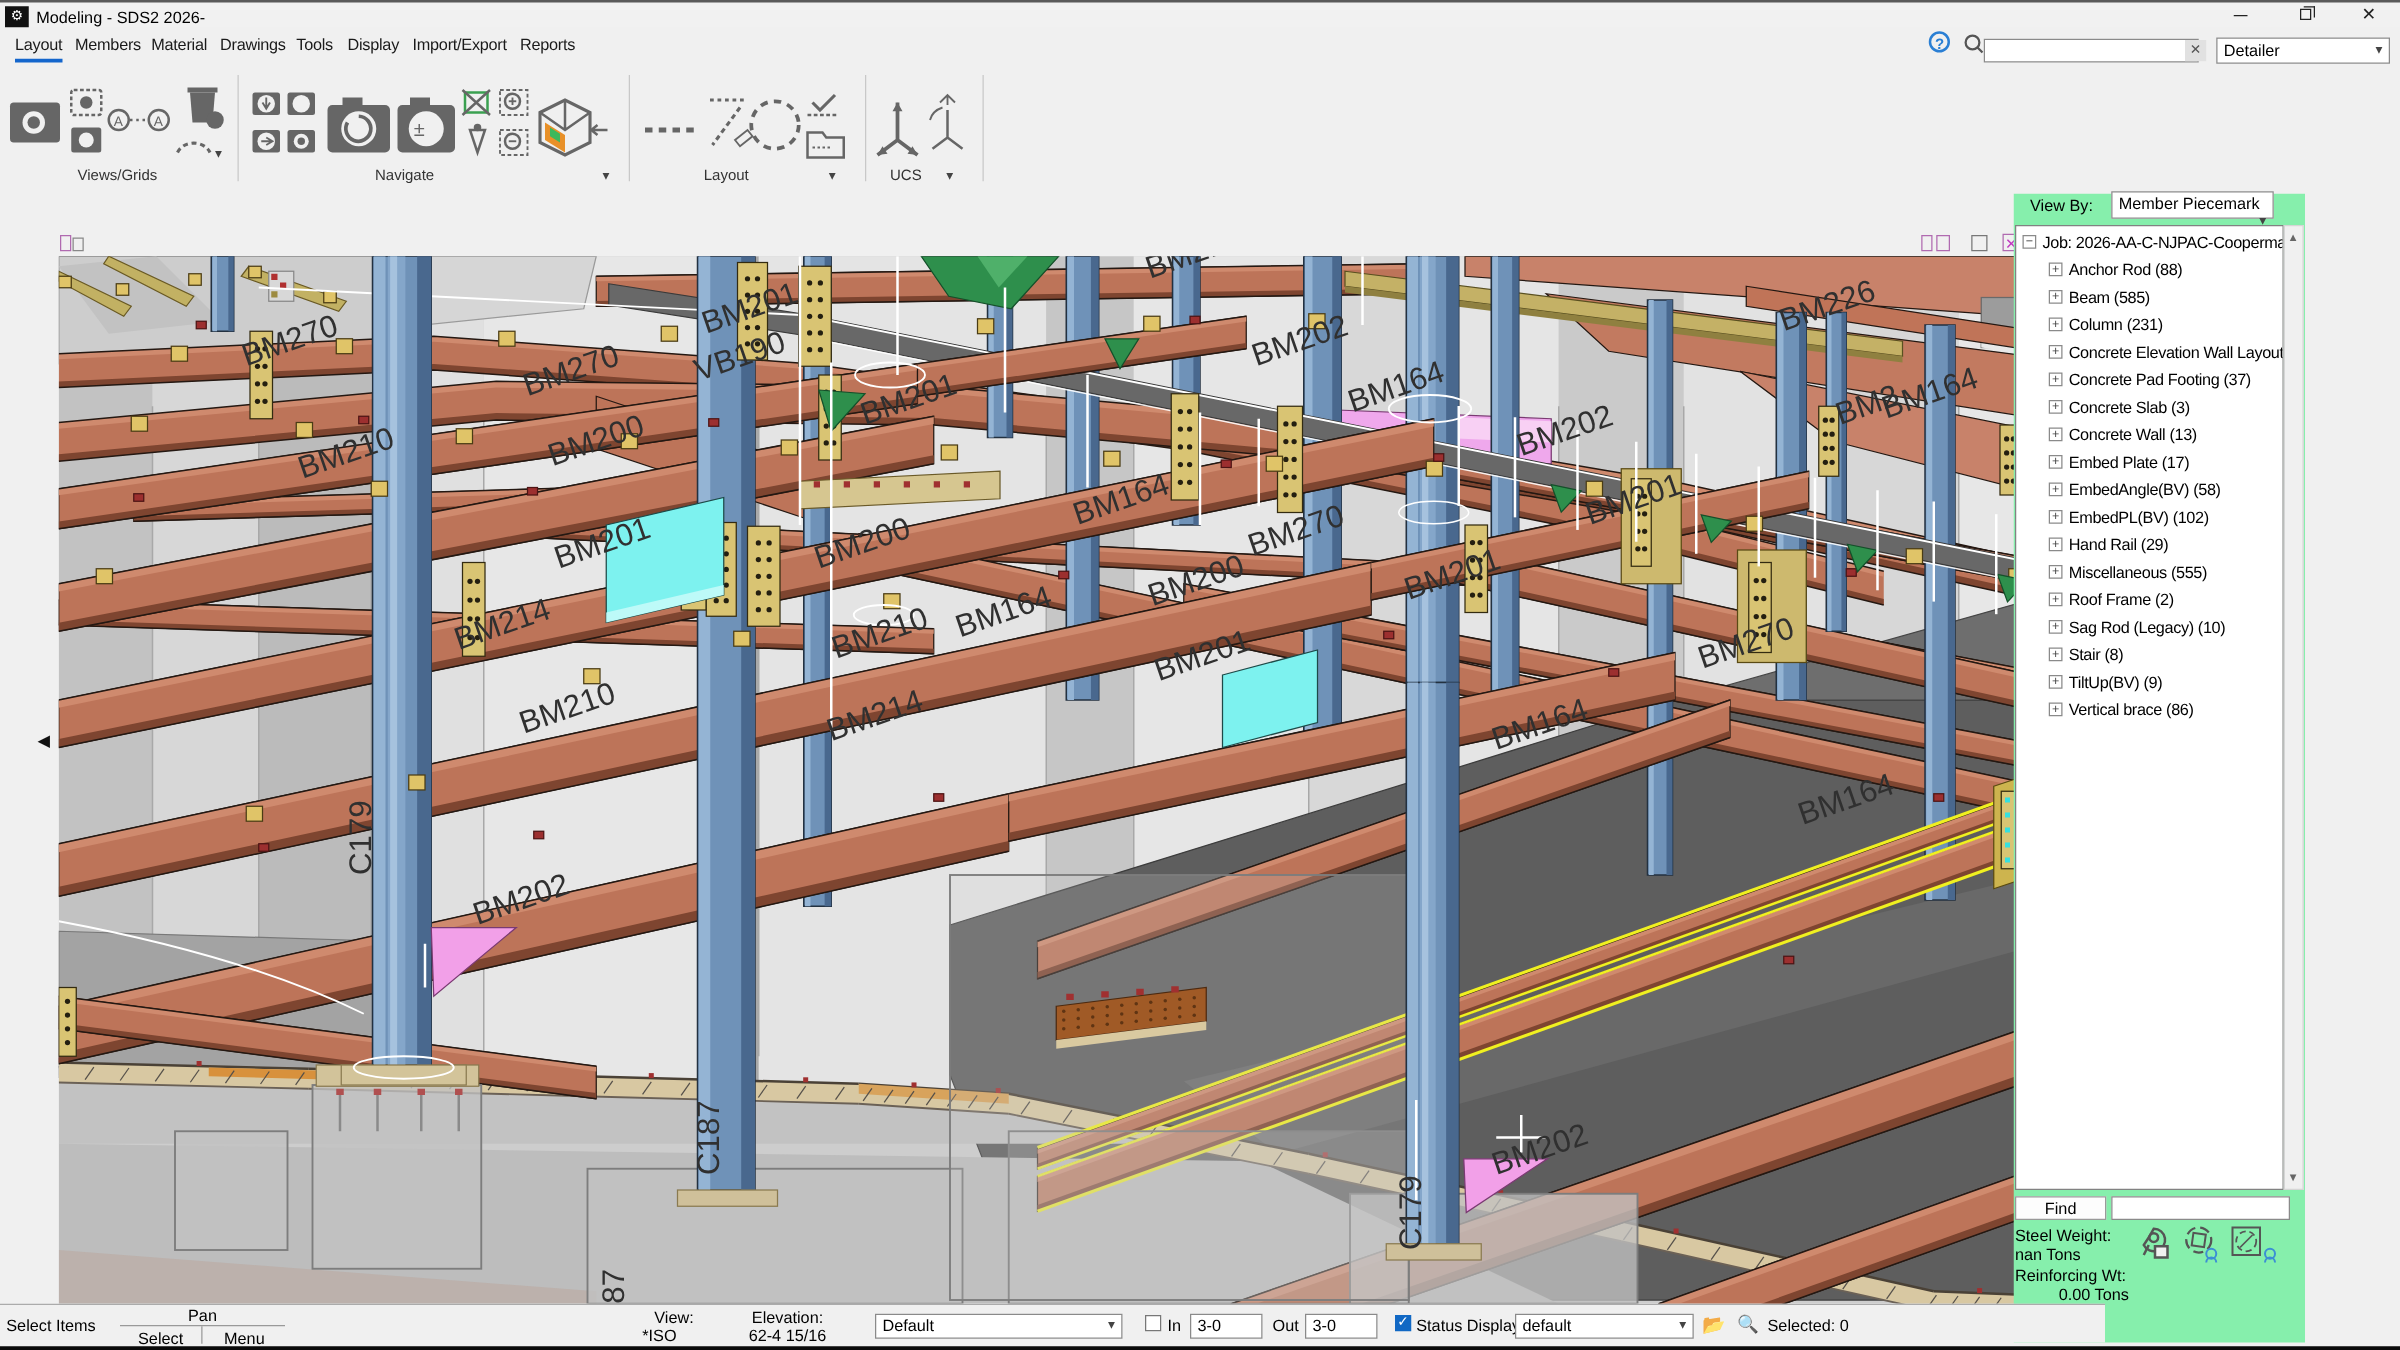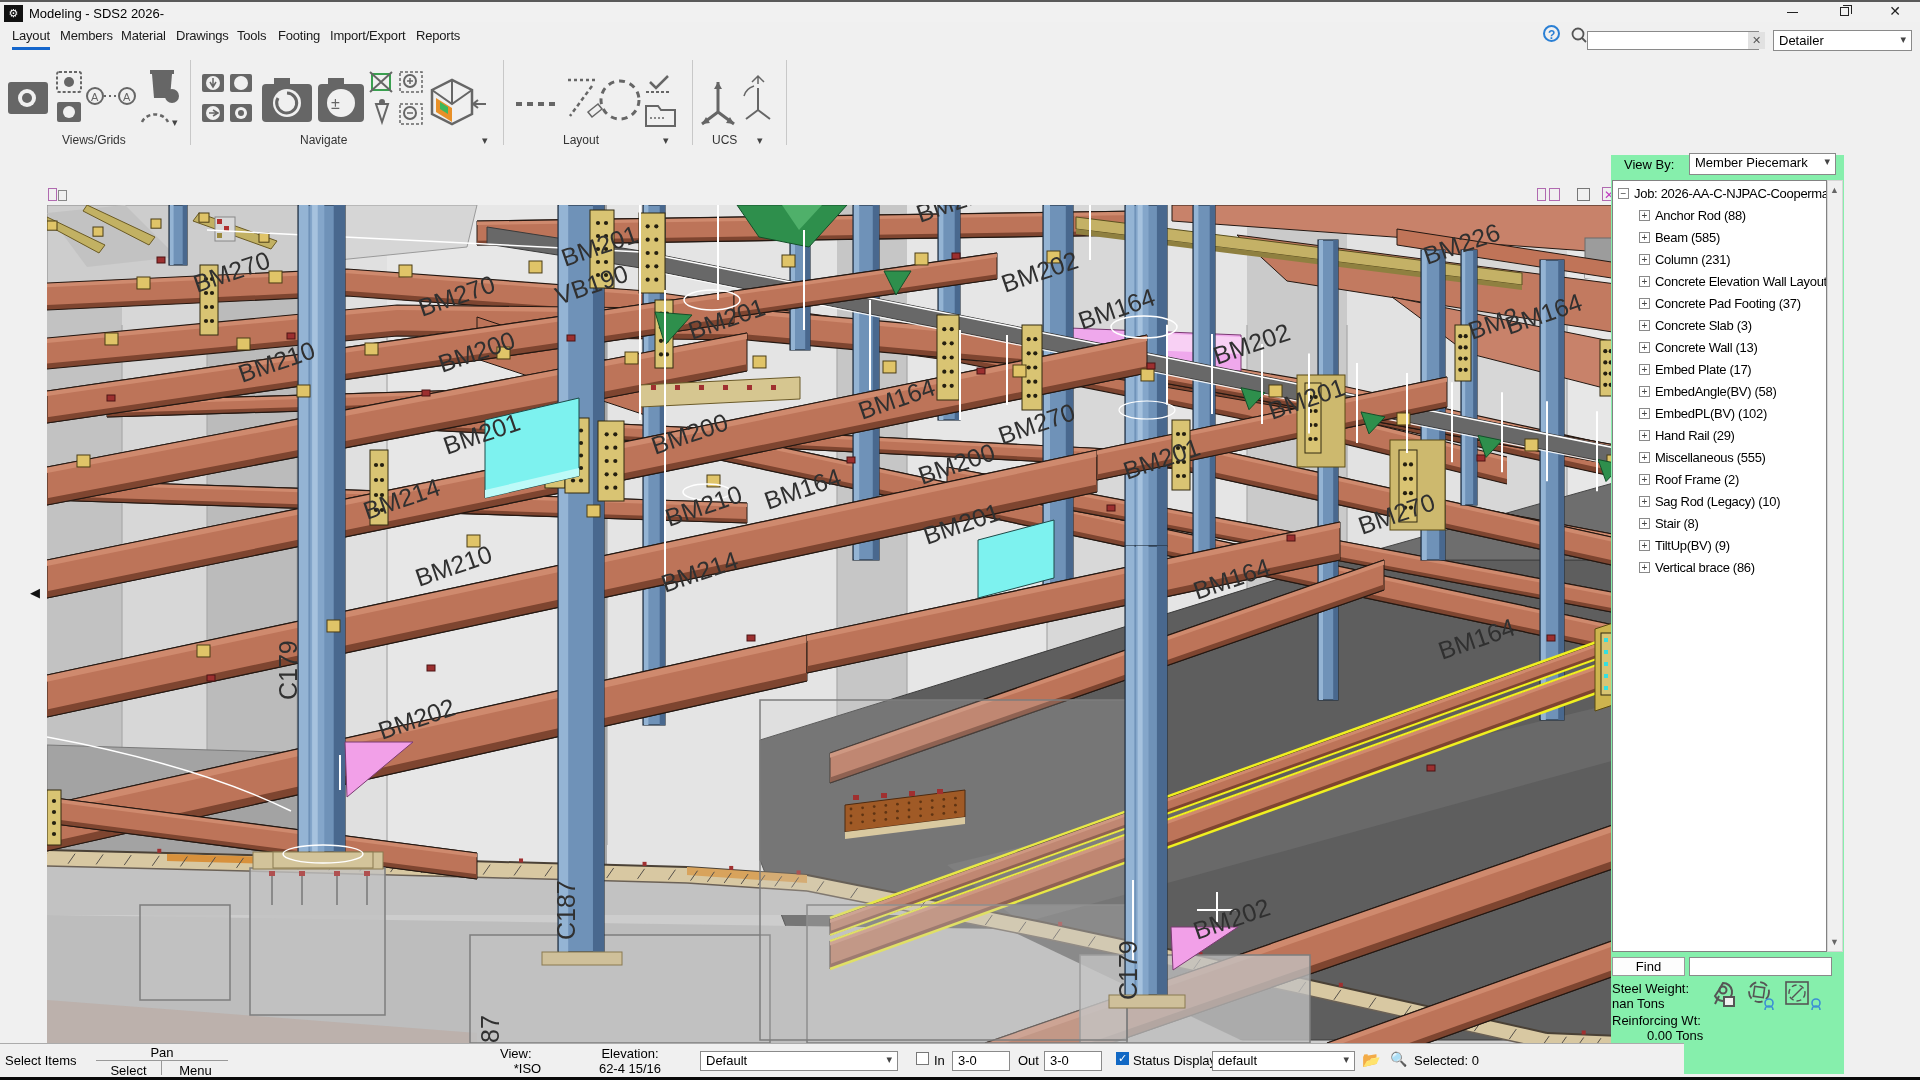--- a/index.html
+++ b/index.html
@@ -38,21 +38,21 @@
  <div class="winbtn" style="left:1843px; top:3px; width:9px; height:9px; border:1.2px solid #222; border-left:none; border-bottom:none;"></div>
  <div class="winbtn" style="left:1885px; top:-1px; width:20px; height:22px; font-size:14px; color:#222;">✕</div>
 </div>
 
 <div id="menubar">
  <span class="menu" id="mactive" style="left:12px;">Layout</span>
  <span class="menu" style="left:60px;">Members</span>
  <span class="menu" style="left:121px;">Material</span>
  <span class="menu" style="left:176px;">Drawings</span>
  <span class="menu" style="left:237px;">Tools</span>
- <span class="menu" style="left:278px;">Footing</span>
+ <span class="menu" style="left:278px;">Display</span>
  <span class="menu" style="left:330px;">Import/Export</span>
  <span class="menu" style="left:416px;">Reports</span>
  <span class="menu" style="left:1543px; top:3px; width:17px; height:17px; border:2px solid #2a7fd4; border-radius:50%; color:#2a7fd4; font-size:12px; font-weight:bold; text-align:center; line-height:16px;">?</span>
  <svg class="menu" style="left:1570px; top:4px;" width="18" height="18">
       <circle cx="8" cy="8" r="5.5" fill="none" stroke="#555" stroke-width="1.8"></circle>
       <line x1="12" y1="12" x2="16" y2="16" stroke="#555" stroke-width="1.8"></line>
     </svg>
 </div>
 <div id="searchbox"></div>
 <div id="searchx">✕</div>
@@ -853,21 +853,21 @@
  <div class="abs" style="left:1537px; top:33px; width:9px; height:13px; border:1.5px solid #b06ab0;"></div>
  <div class="abs" style="left:1549px; top:33px; width:11px; height:13px; border:1.5px solid #b06ab0;"></div>
  <div class="abs" style="left:1577px; top:33px; width:13px; height:13px; border:1.5px solid #777;"></div>
  <div class="abs" style="left:1602px; top:32px; width:14px; height:14px; border:1.5px solid #b06ab0; color:#c13ac1; font-size:12px; line-height:14px; text-align:center;">✕</div>
  <div class="abs" style="left:30px; top:430px; color:#111; font-size:13px;">◀</div>
  <div class="abs" style="left:1674px; top:430px; color:#111; font-size:13px;">▶</div>
 </div>
 
 <div id="rightpanel">
  <div class="abs" style="left:13px; top:2px;">View By:</div>
- <div class="ip" style="left:78px; top:-2px; width:147px; height:22px;">Member Piecemark<span class="ddchev">▾</span></div>
+ <div class="ip" style="left:78px; top:-2px; width:130px; height:22px;">Member Piecemark<span class="ddchev">▾</span></div>
  <div id="tree">
   <div class="pbox" style="left:5px; top:7px;">−</div>
 <div class="trow" style="left:21px; top:5px;">Job: 2026-AA-C-NJPAC-Cooperman-</div>
 <div class="pbox" style="left:26px; top:29px;">+</div>
 <div class="trow" style="left:42px; top:27px;">Anchor Rod (88)</div>
 <div class="pbox" style="left:26px; top:51px;">+</div>
 <div class="trow" style="left:42px; top:49px;">Beam (585)</div>
 <div class="pbox" style="left:26px; top:73px;">+</div>
 <div class="trow" style="left:42px; top:71px;">Column (231)</div>
 <div class="pbox" style="left:26px; top:95px;">+</div>
@@ -926,21 +926,21 @@
 </svg>
 </div>
 
 <div id="statusbar">
  <div class="abs" style="left:5px; top:9px;">Select Items</div>
  <div class="abs" style="left:96px; top:1px; width:132px; text-align:center;">Pan</div>
  <div class="abs" style="left:96px; top:16px; width:132px; border-top:1px solid #999;"></div>
  <div class="abs" style="left:96px; top:19px; width:65px; text-align:center;">Select</div>
  <div class="abs" style="left:161px; top:17px; height:14px; border-left:1px solid #999;"></div>
  <div class="abs" style="left:163px; top:19px; width:65px; text-align:center;">Menu</div>
- <div class="abs" style="left:500px; top:2px; width:55px; text-align:left;">View:</div>
+ <div class="abs" style="left:500px; top:2px; width:55px; text-align:right;">View:</div>
  <div class="abs" style="left:500px; top:17px; width:55px; text-align:center;">*ISO</div>
  <div class="abs" style="left:595px; top:2px; width:70px; text-align:center;">Elevation:</div>
  <div class="abs" style="left:595px; top:17px; width:70px; text-align:center;">62-4 15/16</div>
  <div class="ip" style="left:700px; top:7px; width:198px; height:20px;">Default<span class="ddchev">▾</span></div>
  <div class="abs" style="left:916px; top:8px; width:13px; height:13px; background:#fff; border:1px solid #777;"></div>
  <div class="abs" style="left:934px; top:9px;">In</div>
  <div class="ip" style="left:952px; top:7px; width:58px; height:20px;">3-0</div>
  <div class="abs" style="left:1018px; top:9px;text-align:center;">Out</div>
  <div class="ip" style="left:1044px; top:7px; width:58px; height:20px;">3-0</div>
  <div class="abs" style="left:1116px; top:8px; width:13px; height:13px; background:#1168c4; color:#fff; font-size:11px; line-height:13px; text-align:center;">✓</div>

